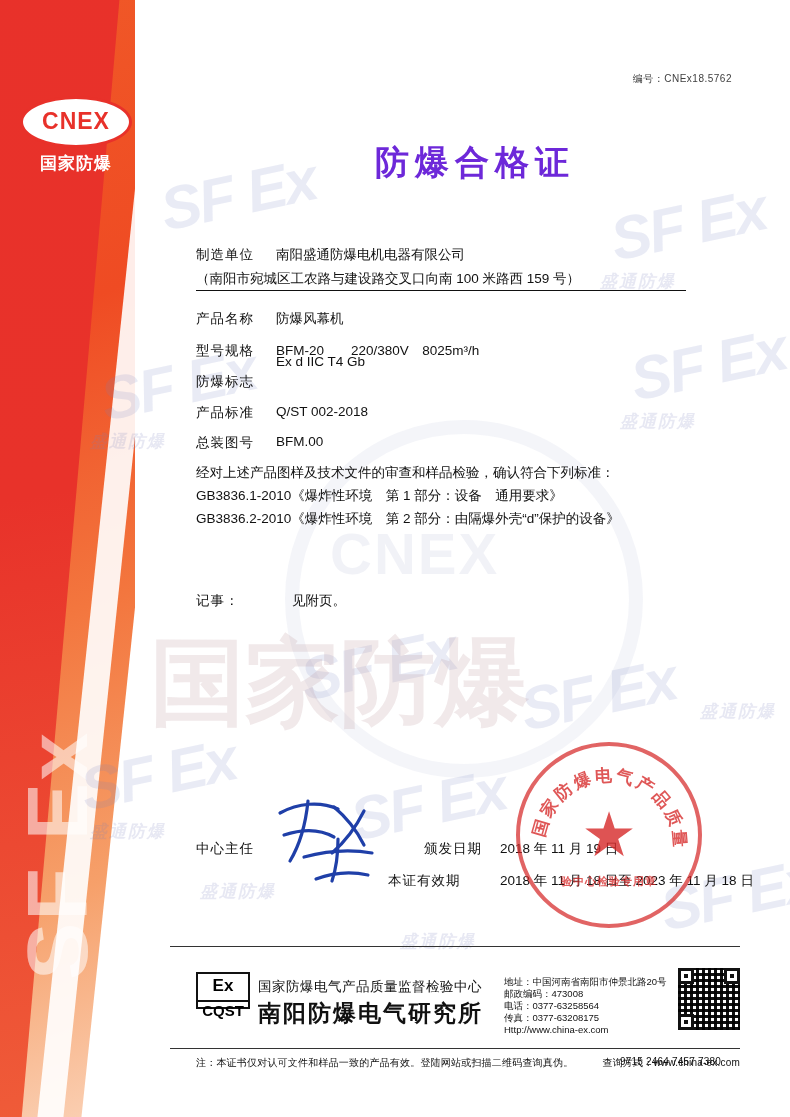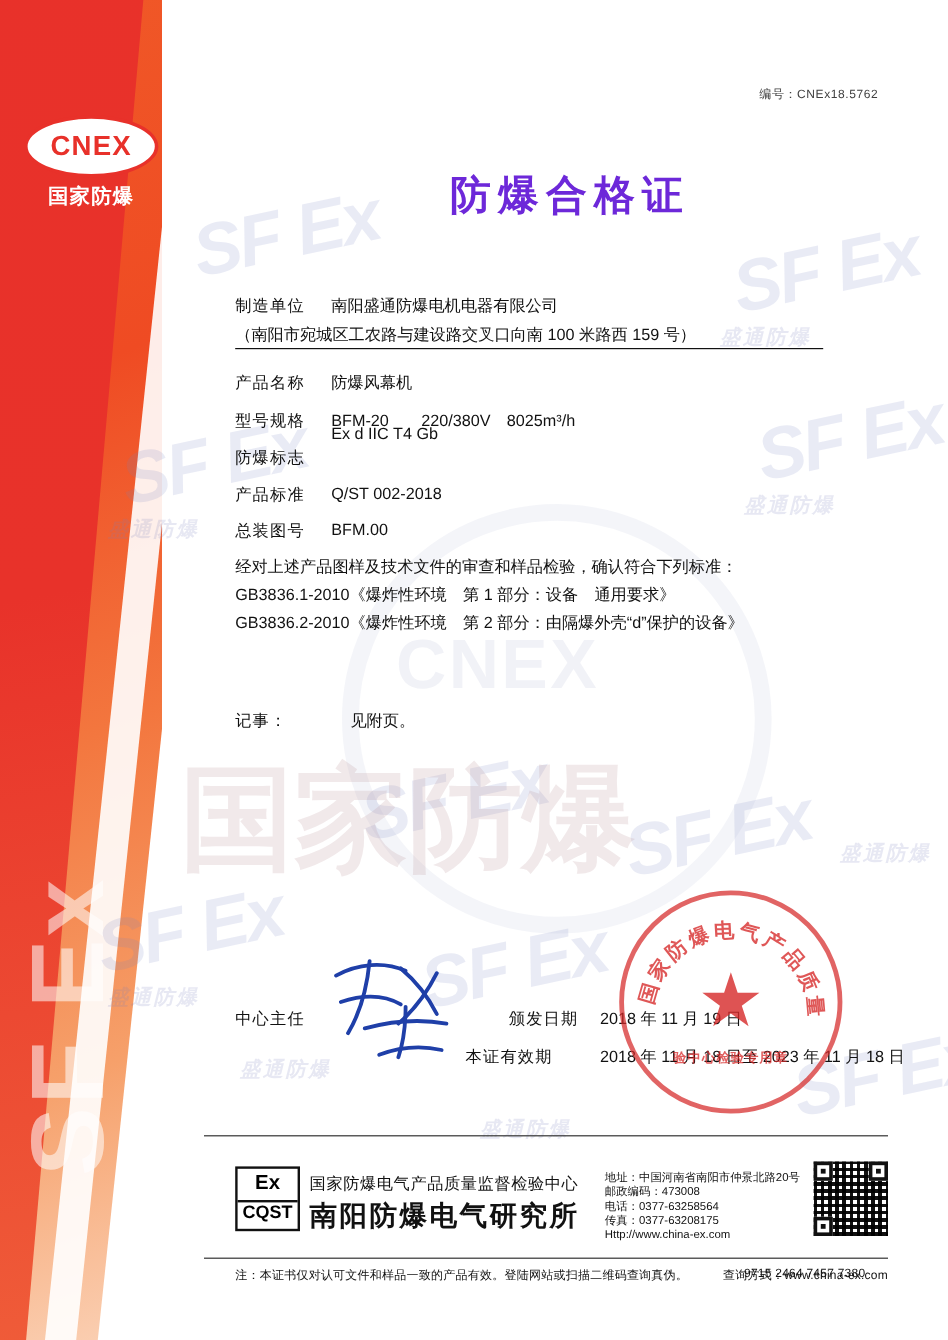--- a/index.html
+++ b/index.html
@@ -227,21 +227,21 @@
   }
   .footer-rule2 {
     position: absolute;
     left: 170px; top: 1048px;
     width: 570px; height: 1px;
     background: #333;
   }
   .ex-box {
     position: absolute;
     left: 196px; top: 972px;
-    width: 54px; height: 54px;
+    width: 54px; height: 37px;
     border: 2px solid #111;
     box-sizing: border-box;
   }
   .ex-box .ex-top {
     position: absolute;
     left: 0; top: 2px; width: 50px;
     text-align: center;
     font-size: 17px;
     font-weight: bold;
   }

